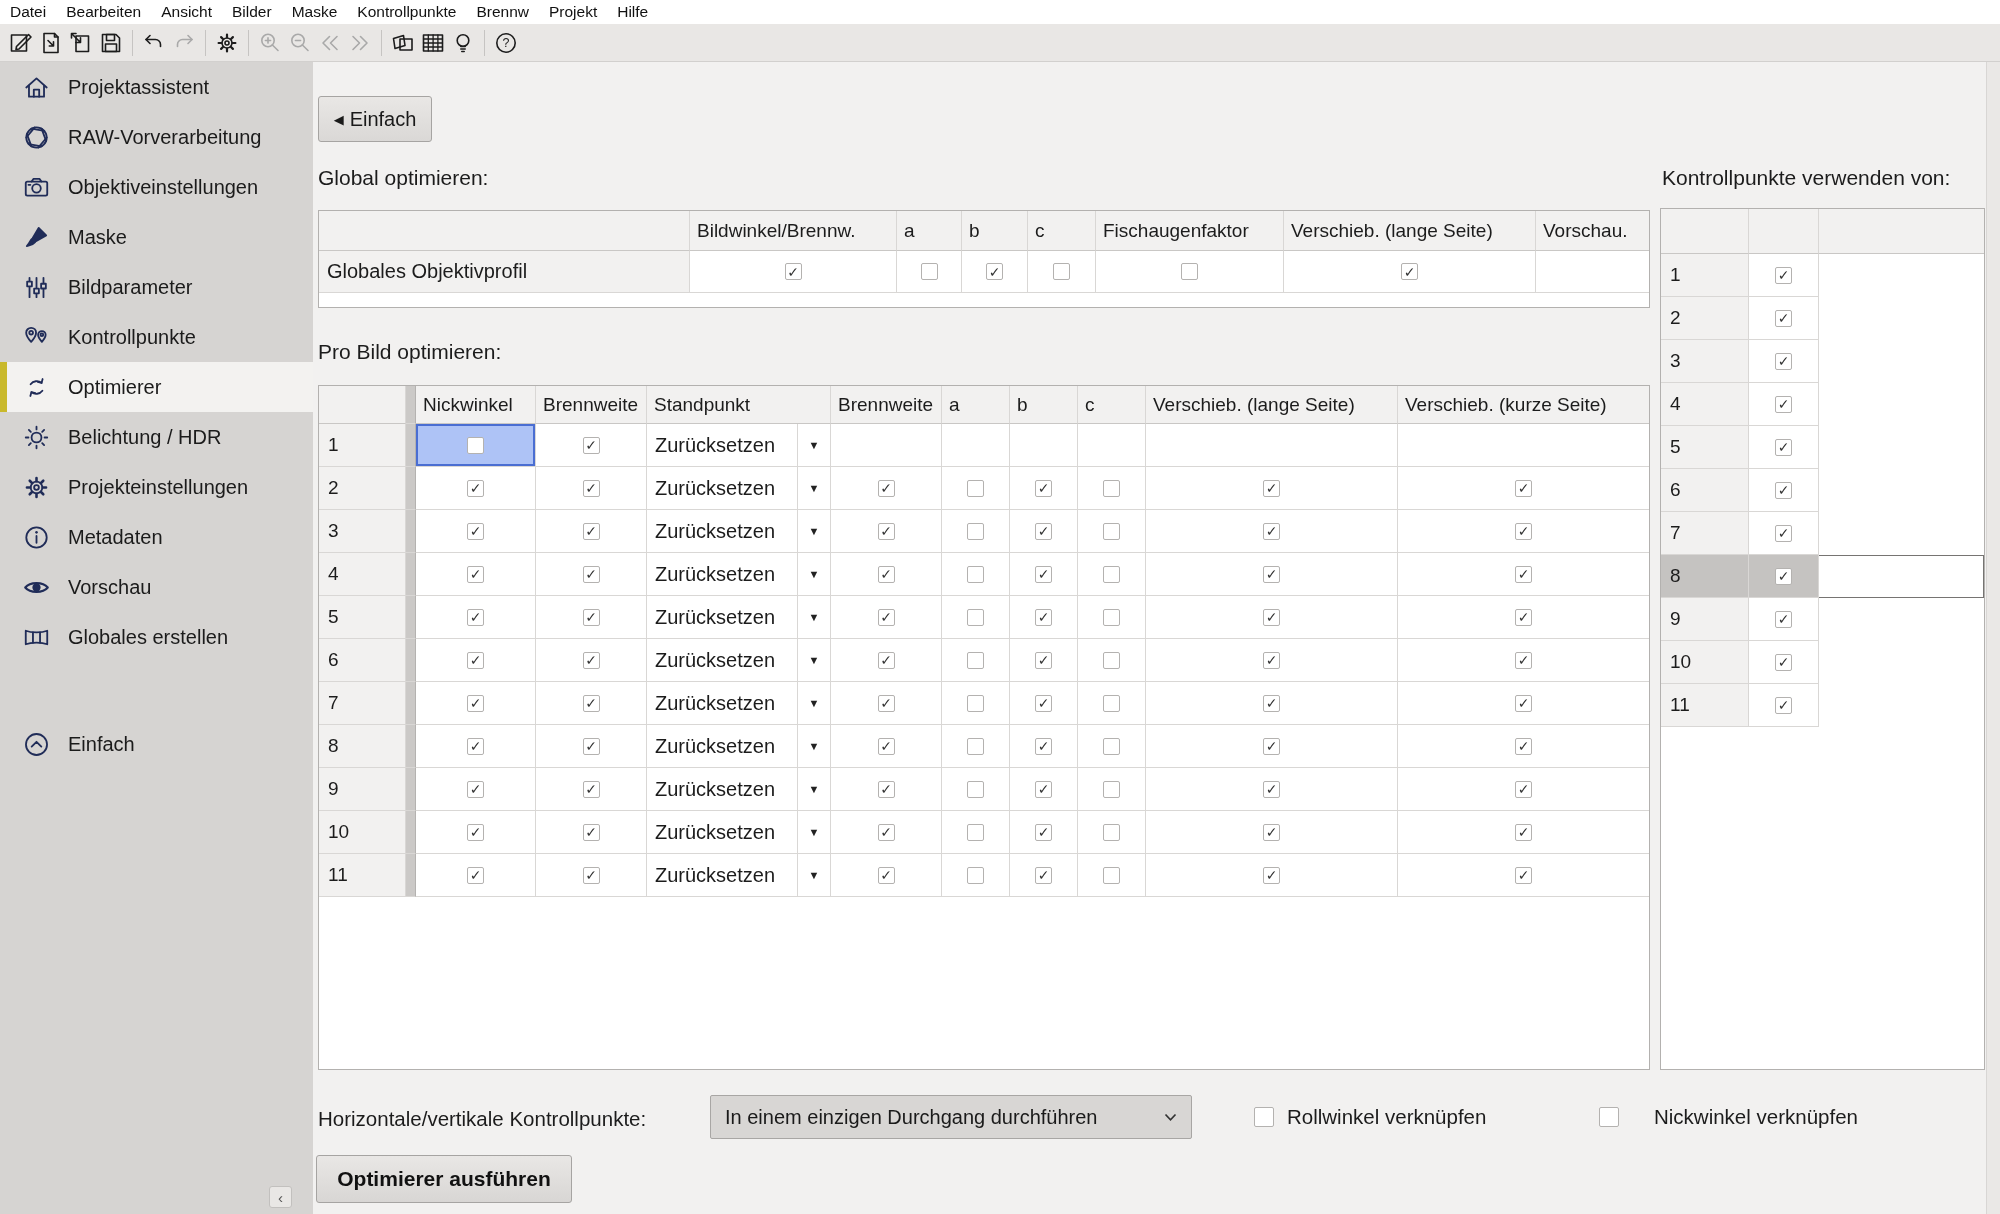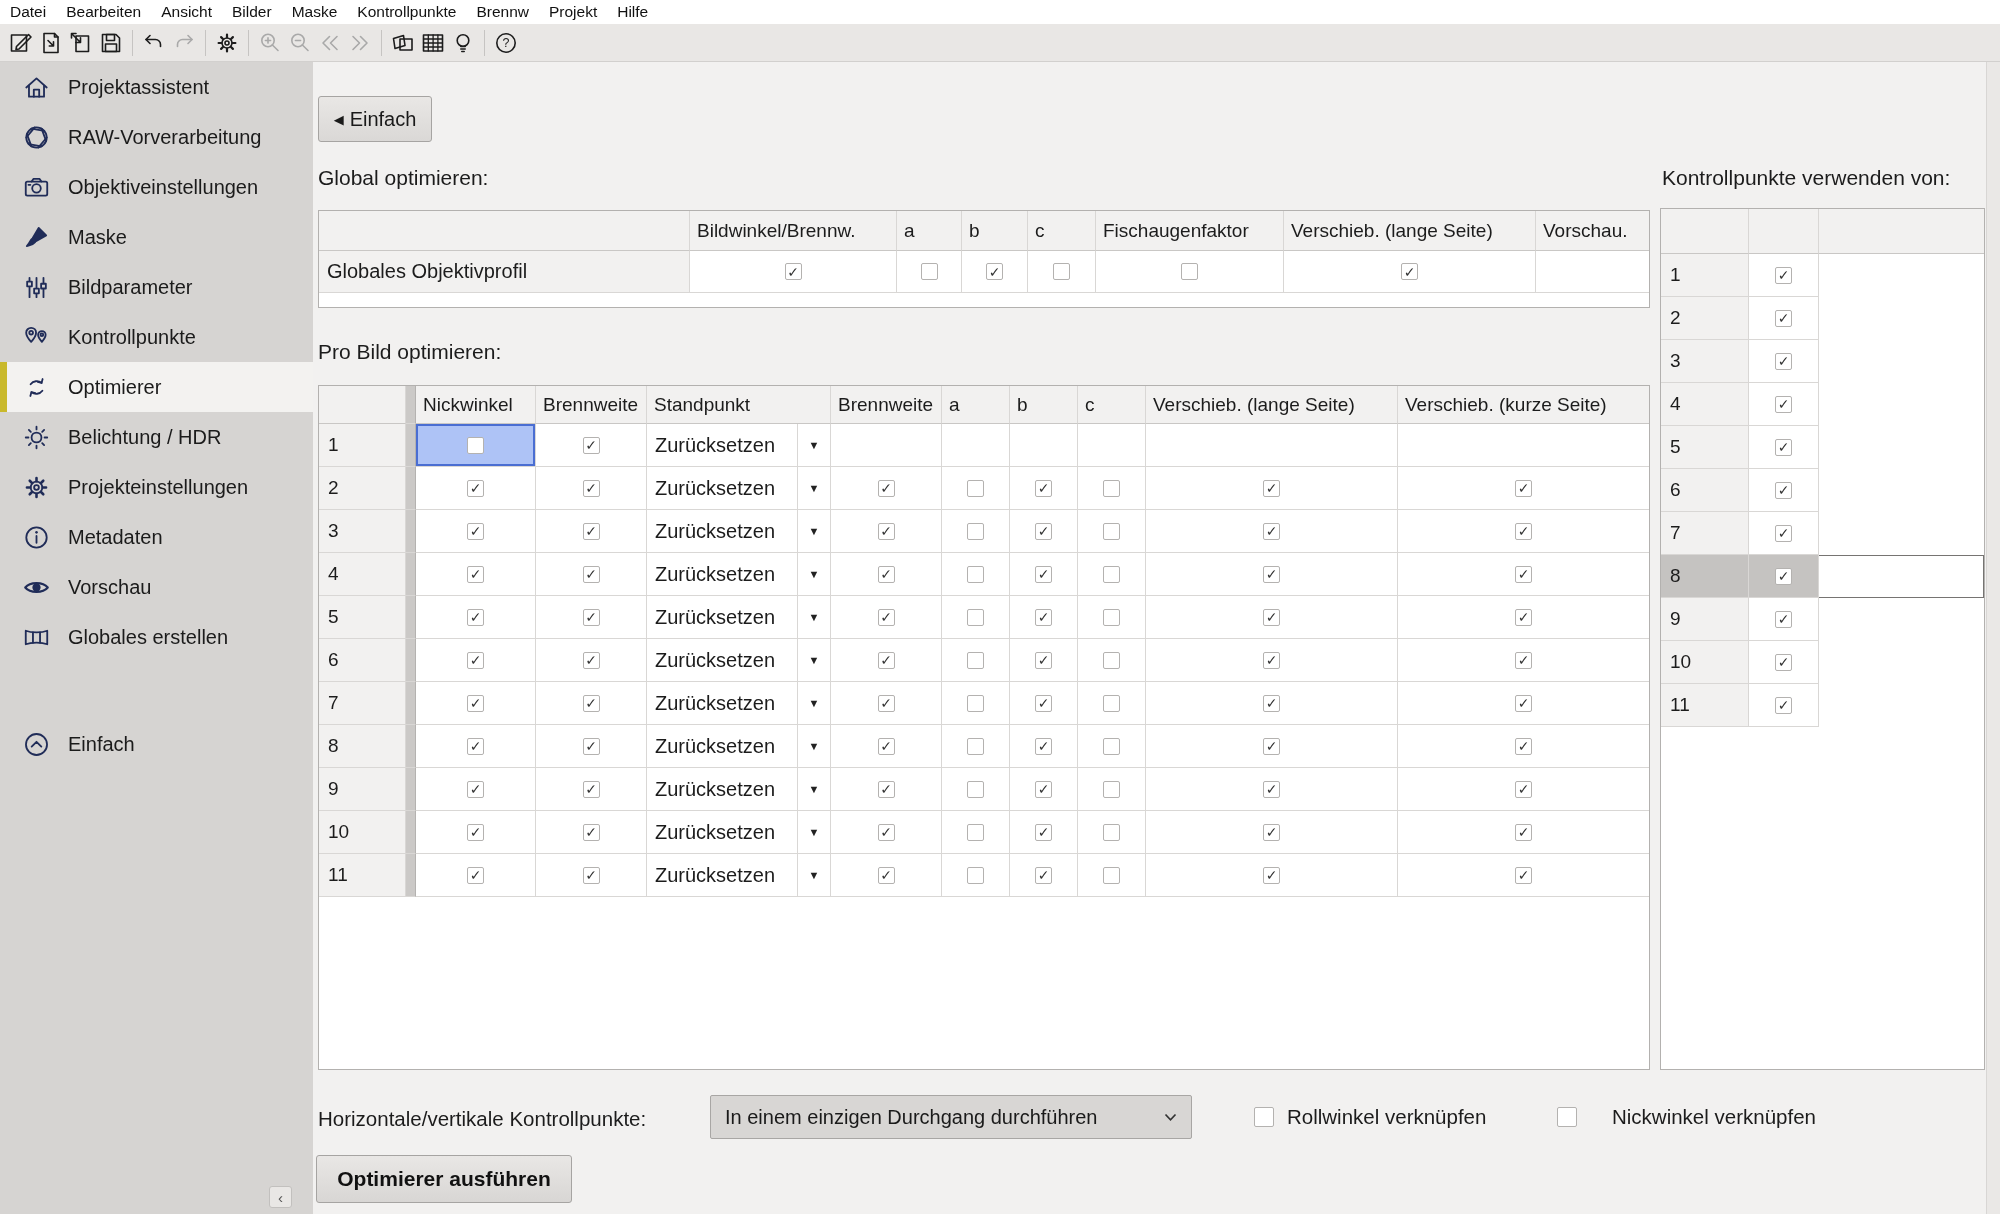--- a/index.html
+++ b/index.html
@@ -818,20 +818,20 @@
     <span class="dval">In einem einzigen Durchgang durchführen</span>
     <svg width="13" height="9" viewBox="0 0 13 9">
         <path d="M1.5 1.5 L6.5 6.8 L11.5 1.5" stroke="#333" stroke-width="1.7" fill="none"></path>
       </svg>
   </div>
 
   <div class="link-group" style="left:1254px;">
     <span class="cb big"></span>
     <span class="llbl">Rollwinkel verknüpfen</span>
   </div>
-  <div class="link-group" style="left:1557px;gap:35px;">
+  <div class="link-group" style="left:1599px;gap:35px;">
     <span class="cb big"></span>
     <span class="llbl">Nickwinkel verknüpfen</span>
   </div>
 
   <div class="run-btn">Optimierer ausführen</div>
 
 </div>
 
 </body></html>

